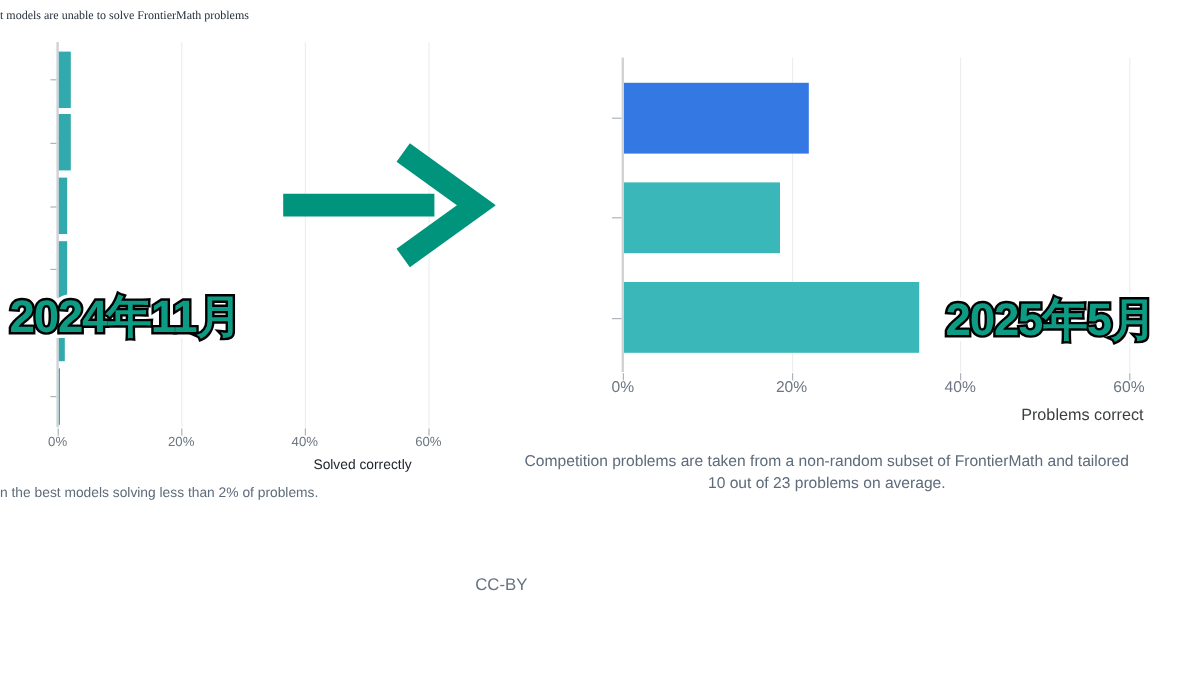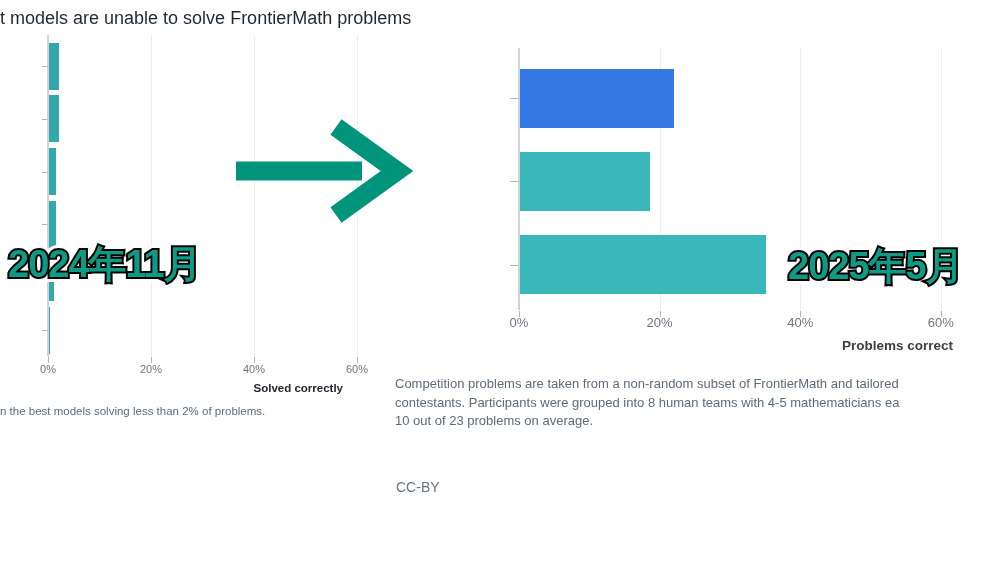--- a/index.html
+++ b/index.html
@@ -1,26 +1,26 @@
 <!DOCTYPE html>
 <html><head>
 <meta charset="utf-8">
 <style>
   html,body{margin:0;padding:0;background:#fff;}
   #stage{position:relative;width:983px;height:574px;background:#fff;overflow:hidden;
          font-family:"Liberation Sans",sans-serif;}
   .abs{position:absolute;}
-  .chart-title{font-family:Liberation Sans, sans-serif;font-size:18px;color:#1e2936;white-space:nowrap;}
+  .chart-title{font-family:Liberation Serif, serif;font-size:10px;color:#1e2936;white-space:nowrap;}
   .gridline{position:absolute;width:1px;background:#eceef0;}
   .axisline{position:absolute;width:1.5px;background:#cfd3d6;}
   .bar{position:absolute;}
   .ytick{position:absolute;height:1px;background:#aeb4ba;}
   .xtick{position:absolute;width:1px;background:#aeb4ba;}
   .xticklabel{position:absolute;color:#6d7680;transform:translateX(-50%);white-space:nowrap;}
-  .axis-title{position:absolute;font-weight:bold;white-space:nowrap;}
+  .axis-title{position:absolute;font-weight:normal;white-space:nowrap;}
   .caption{position:absolute;color:#5d6b7a;}
   .caption div{white-space:nowrap;}
   .overlay-text{position:absolute;font-weight:900;font-size:38px;letter-spacing:-1px;white-space:nowrap;
                 font-family:"Liberation Sans",sans-serif;}
   .ol-white{-webkit-text-stroke:10px #ffffff;color:#ffffff;}
   .ol-black{-webkit-text-stroke:4px #000000;color:#000000;}
   .ol-fill{color:#0e9b83;}
 </style>
 </head>
 <body>
@@ -83,23 +83,22 @@
       <div class="bar" style="left: 519.5px; top: 68.5px; width: 154.66px; height: 59px; background: rgb(52, 120, 227);"></div>
       <div class="ytick" style="left: 510px; top: 98px; width: 8px;"></div>
       <div class="bar" style="left: 519.5px; top: 151.8px; width: 130.055px; height: 59px; background: rgb(58, 183, 184);"></div>
       <div class="ytick" style="left: 510px; top: 181.3px; width: 8px;"></div>
       <div class="bar" style="left: 519.5px; top: 235.1px; width: 246.05px; height: 59px; background: rgb(58, 183, 184);"></div>
       <div class="ytick" style="left: 510px; top: 264.6px; width: 8px;"></div>
     </div>
 
   <div class="axis-title" style="right:30px;top:338px;font-size:13.5px;color:#3c4043;">Problems correct</div>
 
-  <div class="caption" style="left:395px;top:375px;font-size:13px;line-height:18.5px;width:588px;overflow:hidden;">
+  <div class="caption" style="left:395px;top:375px;font-size:13px;line-height:18.5px;width:588px;overflow:hidden;text-align:center;">
     <div>Competition problems are taken from a non-random subset of FrontierMath and tailored</div>
-    <div>contestants. Participants were grouped into 8 human teams with 4-5 mathematicians ea</div>
     <div>10 out of 23 problems on average.</div>
   </div>
 
   <div class="abs" style="left:396px;top:479px;font-size:14px;color:#66737f;">CC-BY</div>
 
   <div class="overlay-text ol-white" style="left:8px;top:239px;">2024年11月</div>
   <div class="overlay-text ol-black" style="left:8px;top:239px;">2024年11月</div>
   <div class="overlay-text ol-fill" style="left:8px;top:239px;">2024年11月</div>
 
   <div class="overlay-text ol-white" style="left:788px;top:241px;">2025年5月</div>

